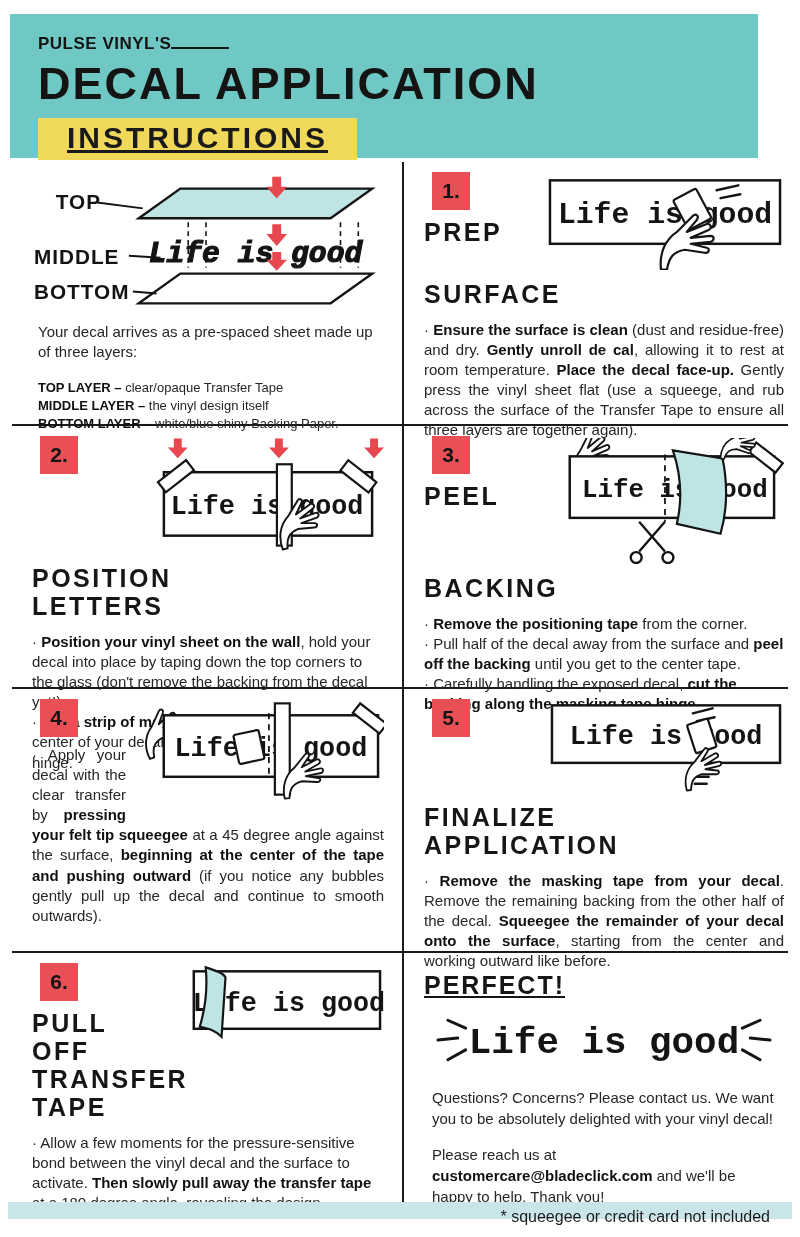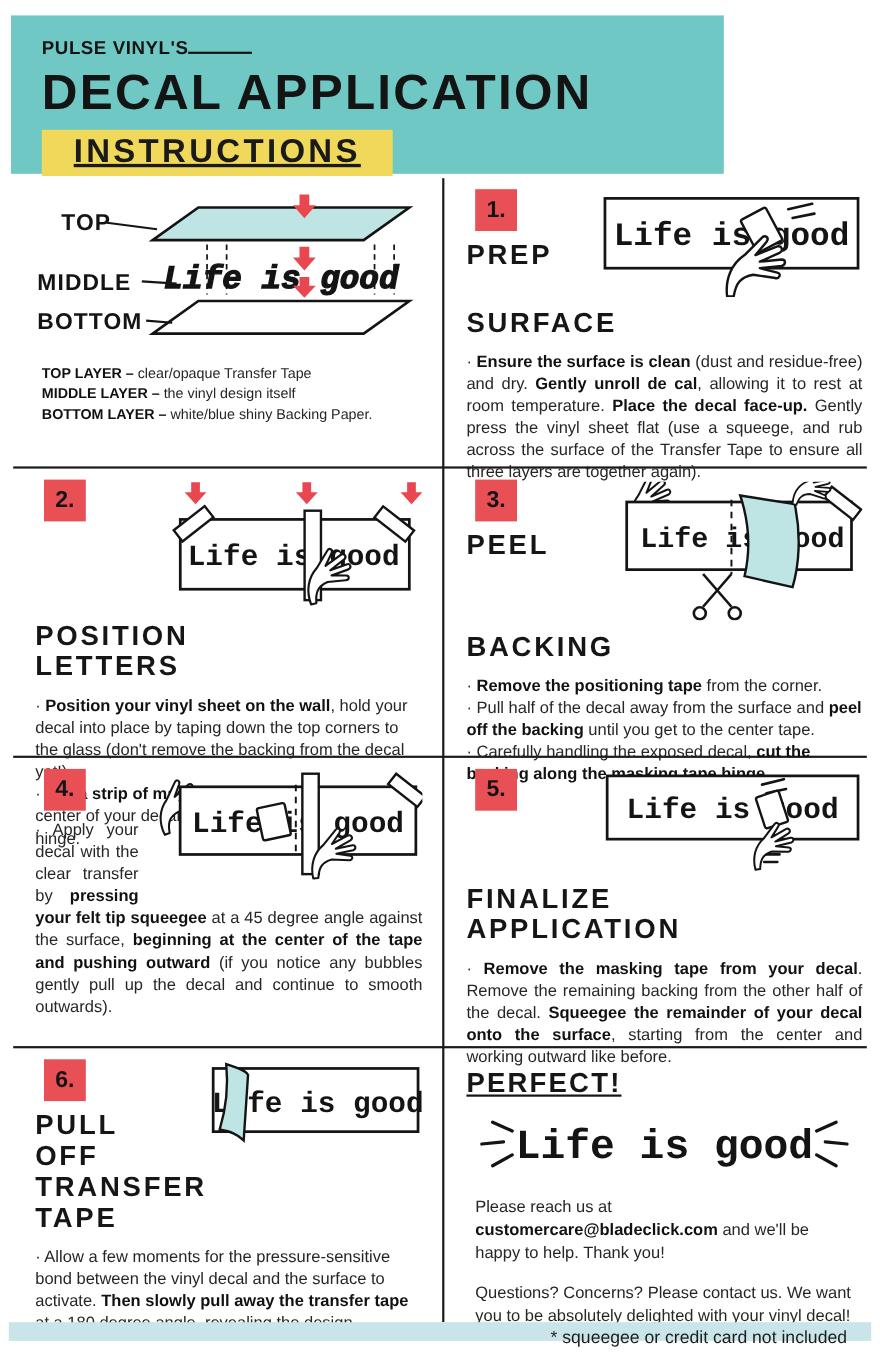--- a/index.html
+++ b/index.html
@@ -1,20 +1,20 @@
 <!DOCTYPE html>
 <html><head>
 <meta charset="utf-8">
 <style>
   * { margin:0; padding:0; box-sizing:border-box; }
   body { background:#fff; font-family:"Liberation Sans", sans-serif; color:#262626; }
   #page { position:relative; width:800px; height:1237px; background:#fff; overflow:hidden; }
 
   
-  .header { position:absolute; left:10px; top:14px; width:648px; height:144px;
+  .header { position:absolute; left:10px; top:14px; width:748px; height:144px;
             background:#6FC8C4; padding:20px 0 0 28px; }
   .brand { font-size:17px; font-weight:bold; letter-spacing:.5px; color:#141414; }
   .brand-line { display:inline-block; width:58px; height:13px; border-bottom:2px solid #141414; }
   .main-title { font-size:45px; font-weight:800; letter-spacing:2px; color:#141414; margin-top:4px; }
   .instr-chip { display:inline-block; background:#F0D95A; color:#1a1a1a; font-size:30px;
                 font-weight:600; letter-spacing:3px; padding:3px 29px 5px; margin-top:8px;text-decoration:underline; }
   .tools { position:absolute; left:565px; top:18px; width:205px; }
   .tools-chip { display:inline-block; background:#F0D95A; font-size:17px; font-weight:600;
                 color:#1a1a1a; padding:2px 8px 3px; }
   .tools ul { margin:9px 0 0 24px; }
@@ -84,20 +84,21 @@
         <polygon points="243,48 252,48 252,58 258,58 247.5,70 237,58 243,58"></polygon>
         <polygon points="243,76 252,76 252,84 258,84 247.5,95 237,84 243,84"></polygon>
       </g>
       <text class="dlabel" x="24" y="33" font-size="21">TOP</text>
       <line x1="66" y1="26" x2="112" y2="32" stroke="#141414" stroke-width="2"></line>
       <text class="dlabel" x="2" y="88" font-size="21">MIDDLE</text>
       <line x1="98" y1="80" x2="130" y2="82" stroke="#141414" stroke-width="2"></line>
       <text class="dlabel" x="2" y="124" font-size="21">BOTTOM</text>
       <line x1="102" y1="116" x2="126" y2="118" stroke="#141414" stroke-width="2"></line>
     </svg>
+    <p class="intro-para">Your decal arrives as a pre-spaced sheet made up of three layers:</p>
     <p class="layer-list"><span class="b">TOP LAYER – </span><span>clear/opaque Transfer Tape
 </span><span class="b">MIDDLE LAYER – </span><span>the vinyl design itself
 </span><span class="b">BOTTOM LAYER – </span><span>white/blue shiny Backing Paper.</span></p>
   </div>
 
   <div class="cell r" style="top:172px;height:250px">
     <svg class="illus" width="238" height="96" viewBox="0 0 240 96">
       <rect x="4" y="6" width="232" height="64" fill="#fff" stroke="#141414" stroke-width="2.5"></rect>
       <text class="decal" x="120" y="49" text-anchor="middle" font-size="30">Life is good</text>
       <g stroke="#141414" stroke-width="2.4" stroke-linecap="round">
@@ -237,21 +238,21 @@
       <text class="decal" x="170" y="45" text-anchor="middle" font-size="38">Life is good</text>
       <g stroke="#141414" stroke-width="3" stroke-linecap="round">
         <line x1="12" y1="12" x2="30" y2="20"></line>
           <line x1="2" y1="32" x2="22" y2="30"></line>
           <line x1="12" y1="52" x2="30" y2="42"></line>
         <line x1="328" y1="12" x2="310" y2="20"></line>
           <line x1="338" y1="32" x2="318" y2="30"></line>
           <line x1="328" y1="52" x2="310" y2="42"></line>
       </g>
     </svg>
+    <p class="perfect-para">Questions? Concerns? Please contact us. We want you to be absolutely delighted with your vinyl decal!</p>
     <p class="perfect-para"><span>Please reach us at </span><span class="b">customercare@bladeclick.com</span><span> and we'll be happy to help. Thank you!</span></p>
-    <p class="perfect-para">Questions? Concerns? Please contact us. We want you to be absolutely delighted with your vinyl decal!</p>
   </div>
 
   <div class="footer">
     <span>* squeegee or credit card not included</span>
   </div>
 
 </div>
 
 </body></html>

